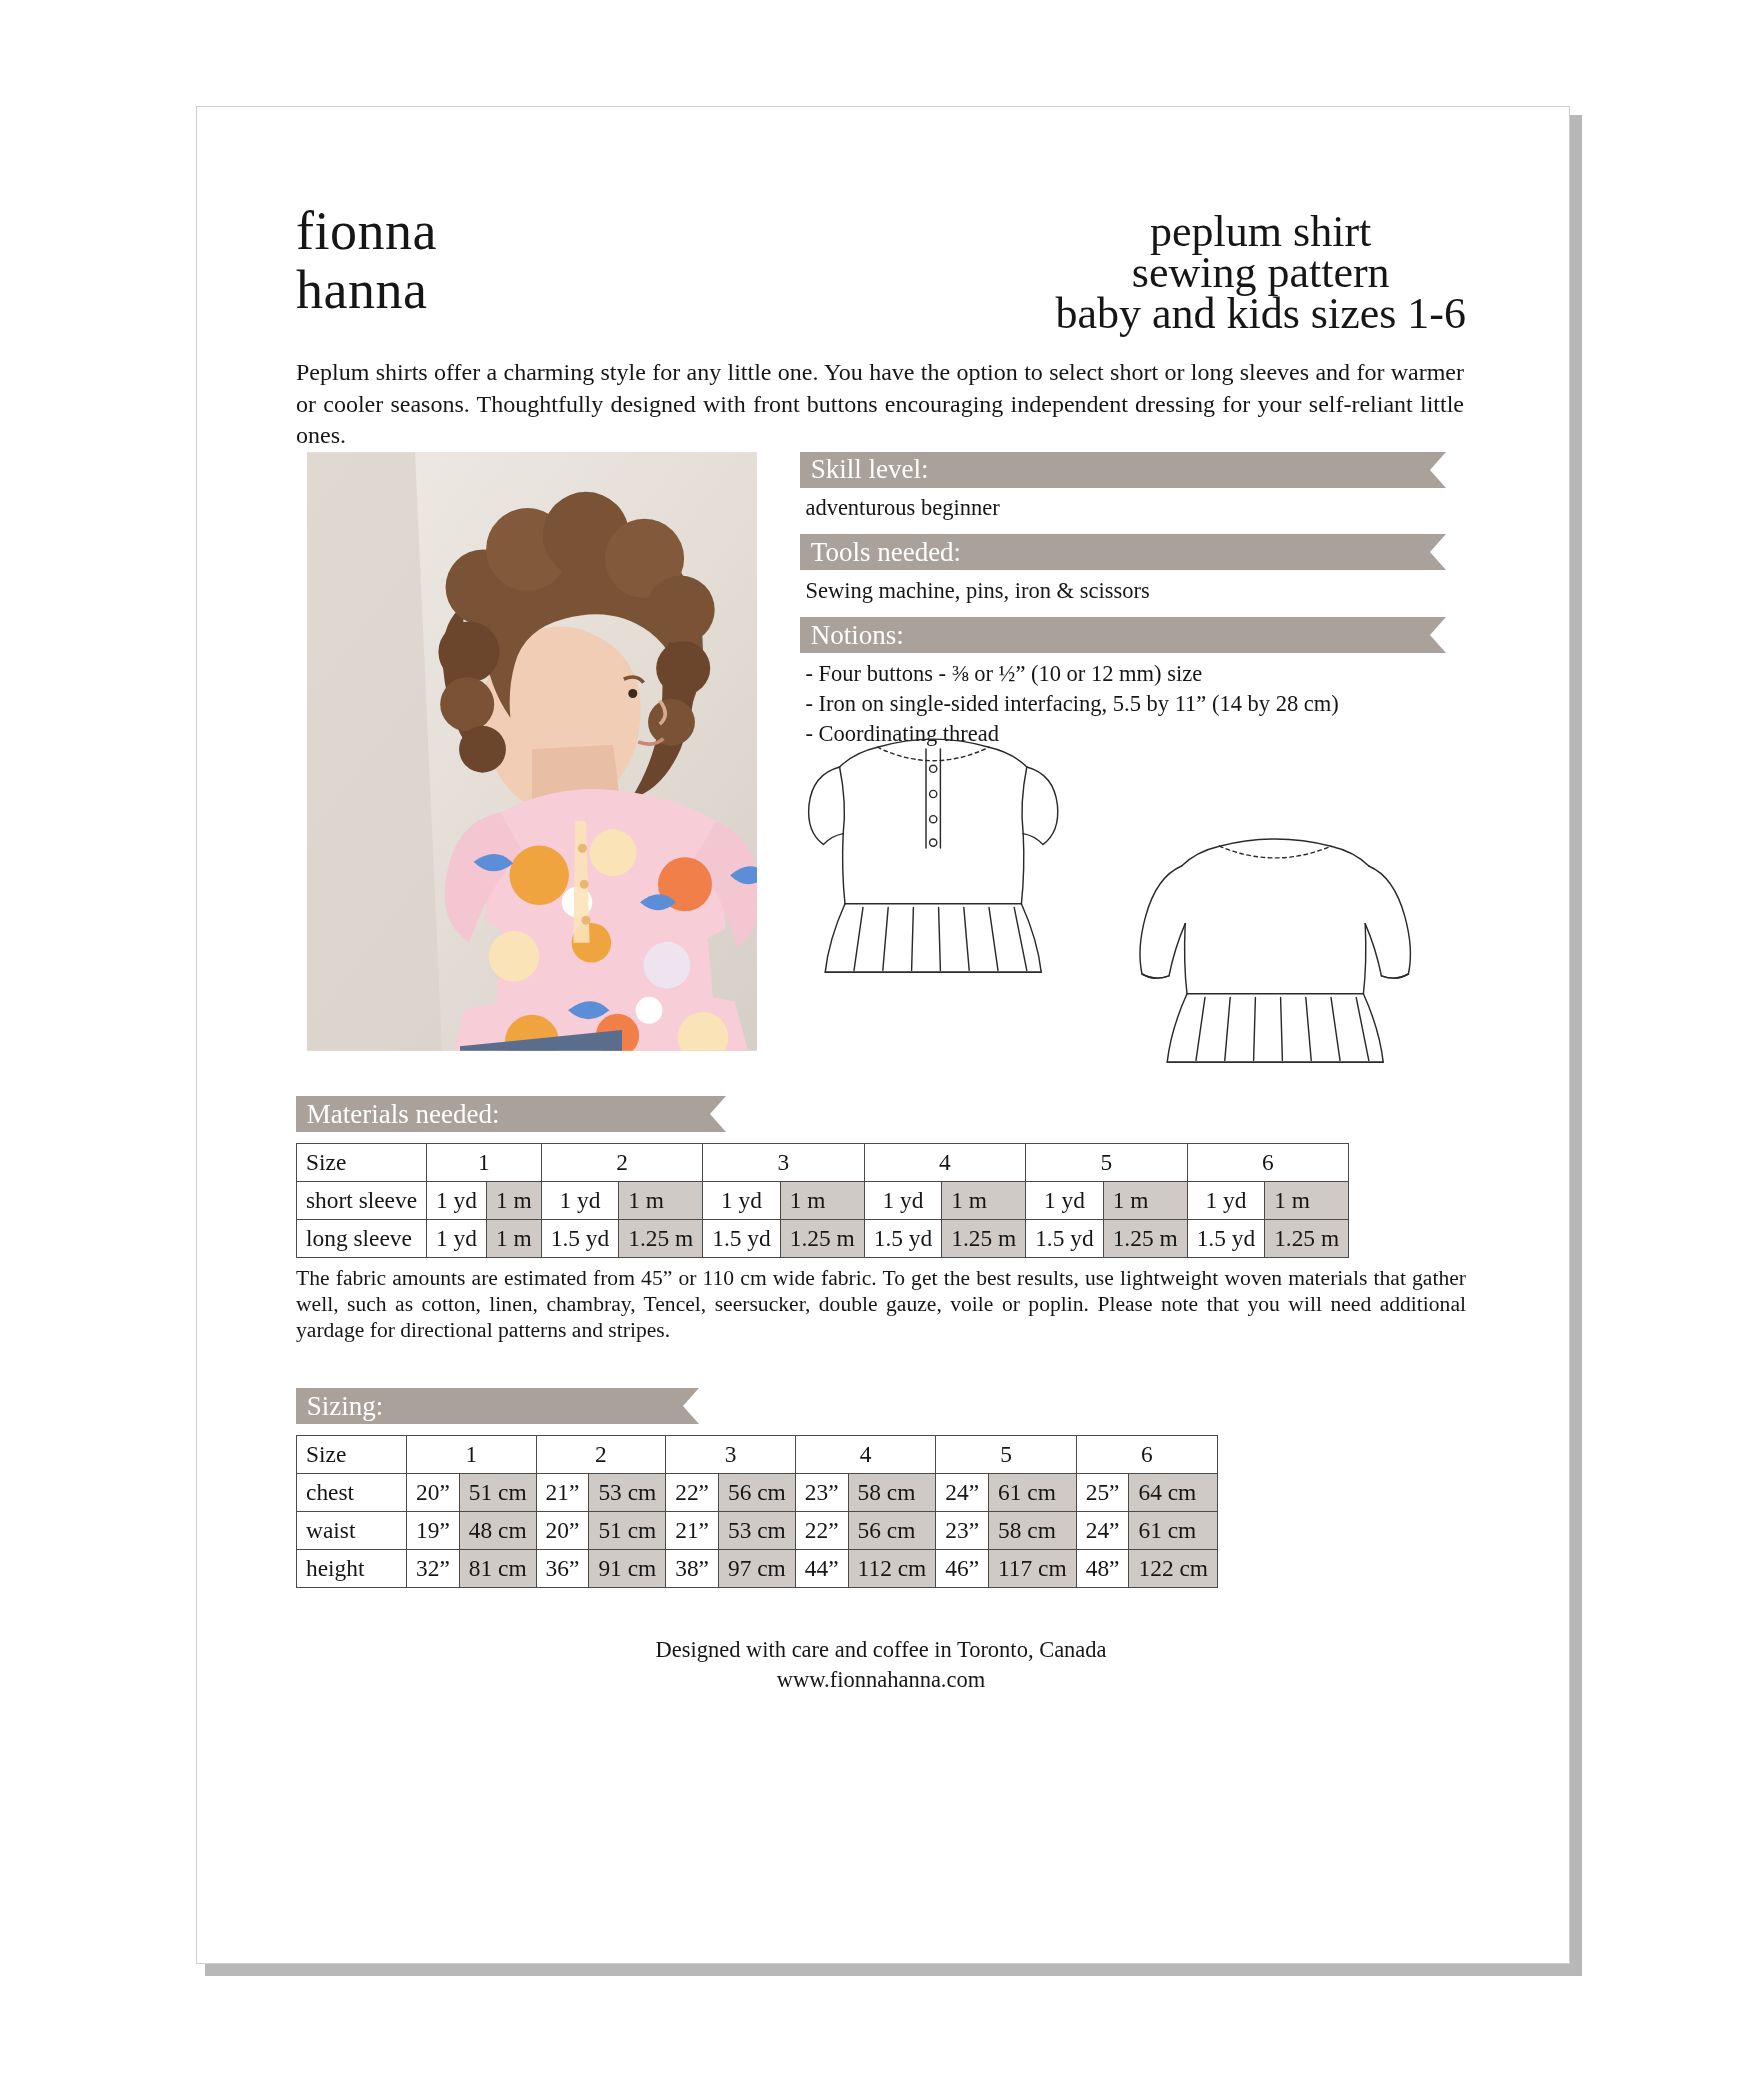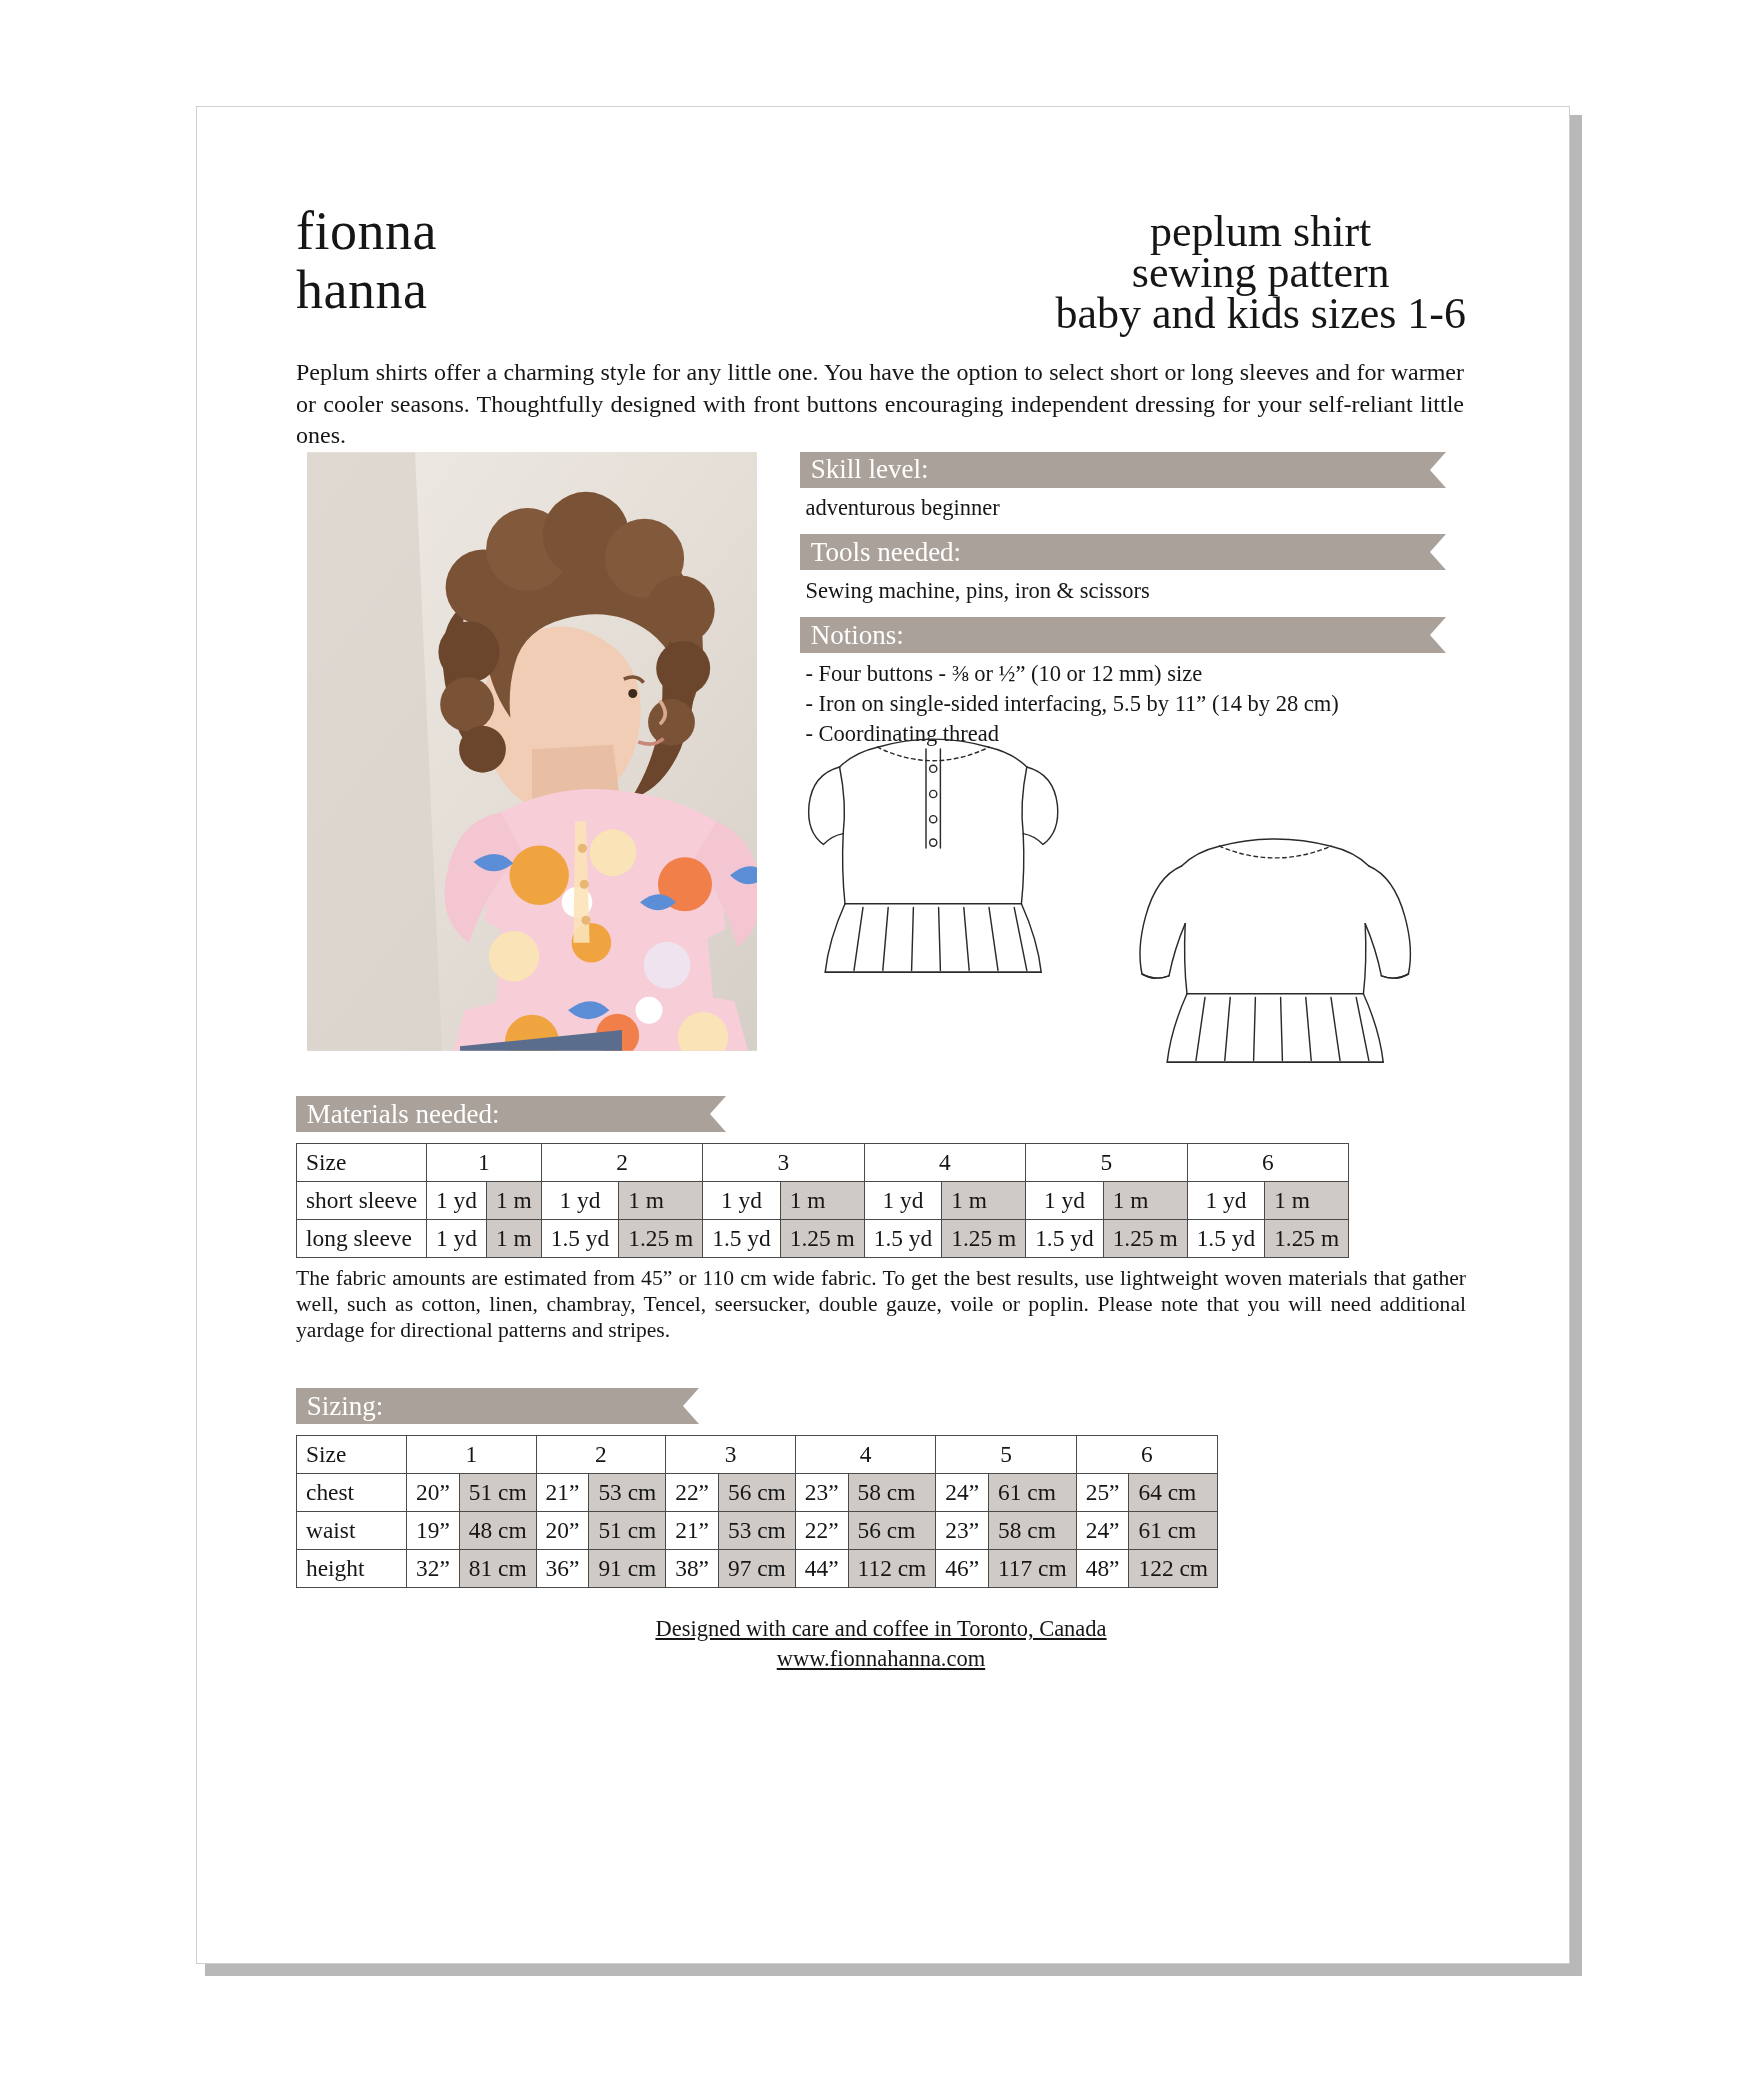--- a/index.html
+++ b/index.html
@@ -205,26 +205,25 @@
   .note {
     margin-top: 7.2px;
     font-size: 21.6px;
     line-height: 26px;
     text-align: justify;
     color: #161616;
     width: 1170px;
   }
 
   .footer {
-    margin-top: 26px;
+    margin-top: 47px;
     text-align: center;
     font-size: 22.5px;
     line-height: 30px;
     color: #161616;
-    text-decoration: underline;
   }
 </style>
 </head>
 <body>
 
 <div class="page-wrap">
   <div class="page-shadow"></div>
   <div class="page">
     <div class="inner">
 

